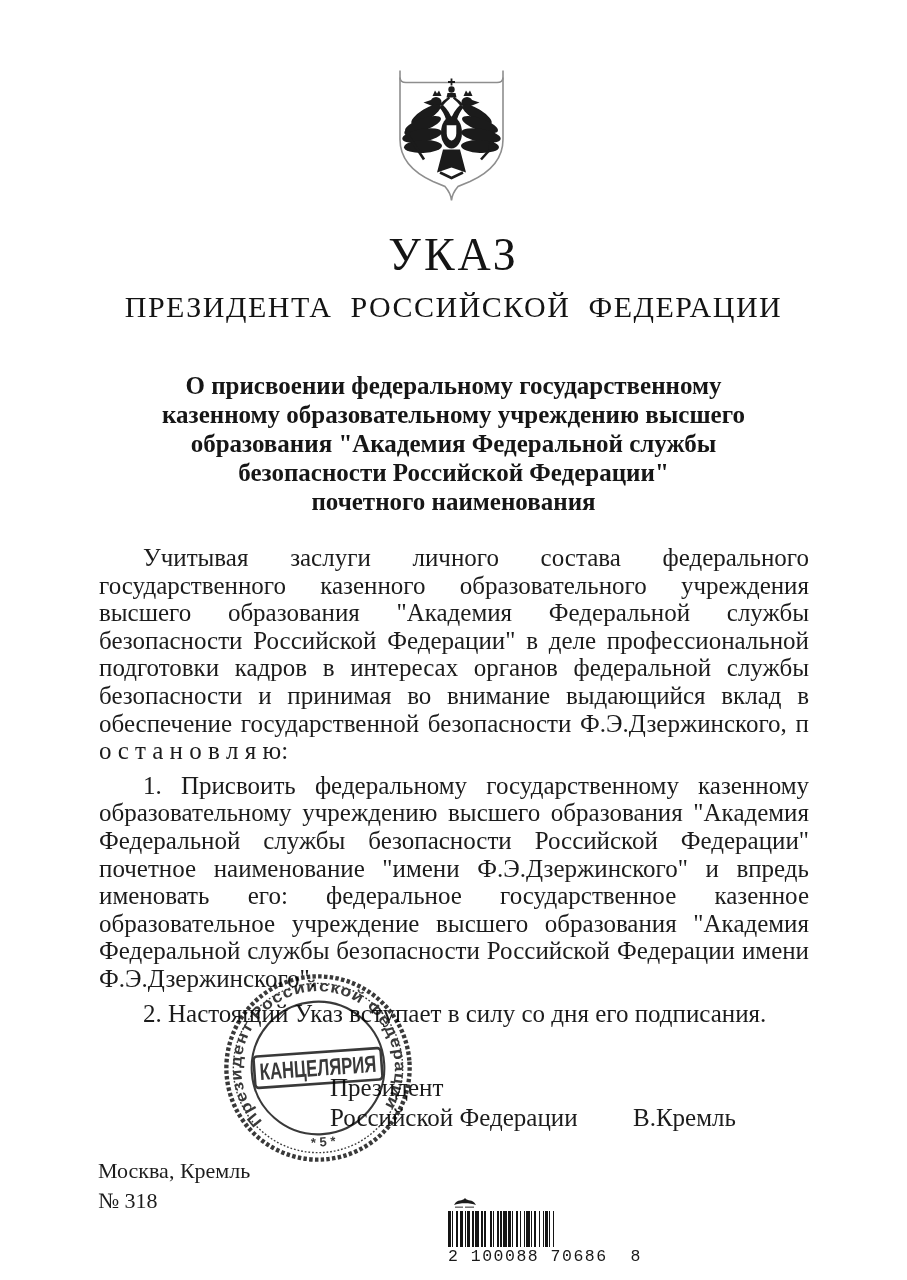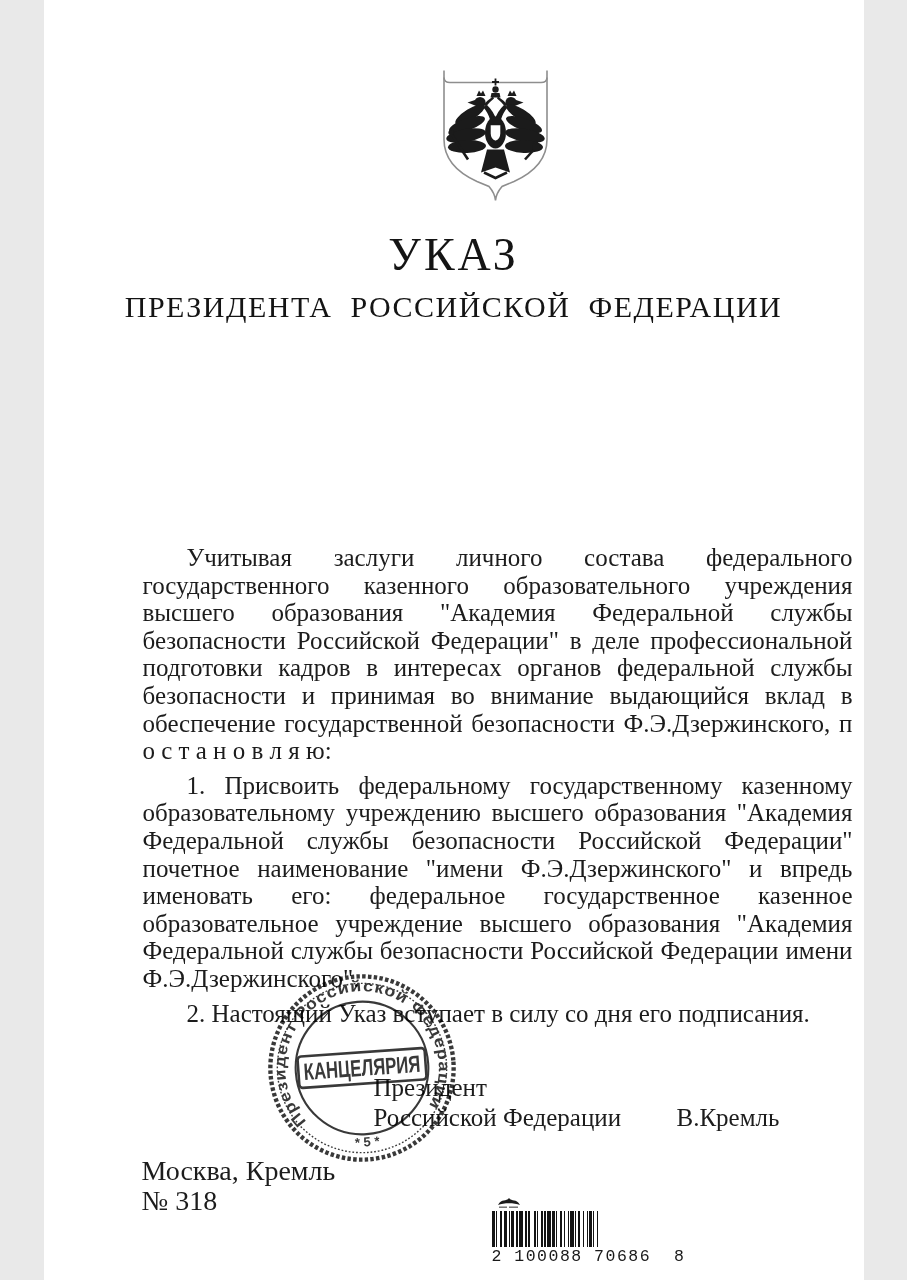--- a/index.html
+++ b/index.html
@@ -1,18 +1,18 @@
 <!DOCTYPE html>
 <html lang="ru"><head>
 <meta charset="utf-8">
 <style>
   html,body{margin:0;padding:0;background:#e9e9e9;}
   .page{
     position:relative;
-    width:820px;height:1280px;
+    width:907px;height:1280px;
     background:#ffffff;
     font-family:"Liberation Serif", serif;
     color:#1c1c1c;
     overflow:hidden;
     margin:0 auto;
   }
   .coa{position:absolute;left:393px;top:69px;width:117px;height:139px;}
   .ukaz{
     position:absolute;left:0;right:0;top:228px;
     text-align:center;font-size:46px;letter-spacing:3px;color:#141414;
@@ -31,21 +31,21 @@
   }
   .body p{margin:3px;text-indent:44px;}
   .body p + p{margin-top:7px;}
   .sig-role1{position:absolute;left:330px;top:1074px;width:256px;text-align:left;font-size:25px;}
   .sig-role2{position:absolute;left:330px;top:1104px;font-size:25px;}
   .sig-name{position:absolute;left:633px;top:1104px;font-size:25px;}
   .stamp{
     position:absolute;left:222px;top:972px;width:192px;height:192px;
     transform:rotate(-4deg);opacity:.93;mix-blend-mode:multiply;
   }
-  .issued{position:absolute;left:98px;top:1156px;font-size:28px;line-height:29.5px;}
+  .issued{position:absolute;left:98px;top:1156px;font-size:22px;line-height:29.5px;}
   .barcode{position:absolute;left:448px;top:1196px;width:130px;}
   .barcode .mark{display:block;margin-left:4px;}
   .barcode .bars{display:block;margin-top:1px;}
   .barcode .num{
     font-size:16.5px;letter-spacing:1.5px;white-space:pre;margin-top:0;
     font-family:Liberation Mono, monospace;color:#191919;
   }
 </style>
 </head>
 <body>
@@ -86,20 +86,27 @@
       <path d="M88,90 L97,80" stroke="#1b1b1b" stroke-width="2.6" fill="none"></path>
       <circle cx="99" cy="77" r="4"></circle>
       <path d="M99,71 v4 M97,73 h4" stroke="#1b1b1b" stroke-width="1.4" fill="none"></path>
       <path d="M53,55 h11 v9 q0,6 -5.5,8 q-5.5,-2 -5.5,-8 z" fill="#ffffff" stroke="#1b1b1b" stroke-width="1.4"></path>
     </g>
   </svg>
 
   <div class="ukaz">УКАЗ</div>
   <div class="issuer">ПРЕЗИДЕНТА РОССИЙСКОЙ ФЕДЕРАЦИИ</div>
 
+  <div class="title">
+    <div>О присвоении федеральному государственному</div>
+    <div>казенному образовательному учреждению высшего</div>
+    <div>образования "Академия Федеральной службы</div>
+    <div>безопасности Российской Федерации"</div>
+    <div>почетного наименования</div>
+  </div>
 
   <div class="body">
     <p>Учитывая заслуги личного состава федерального государственного казенного образовательного учреждения высшего образования "Академия Федеральной службы безопасности Российской Федерации" в деле профессиональной подготовки кадров в интересах органов федеральной службы безопасности и принимая во внимание выдающийся вклад в обеспечение государственной безопасности Ф.Э.Дзержинского, п о с т а н о в л я ю:</p>
     <p>1. Присвоить федеральному государственному казенному образовательному учреждению высшего образования "Академия Федеральной службы безопасности Российской Федерации" почетное наименование "имени Ф.Э.Дзержинского" и впредь именовать его: федеральное государственное казенное образовательное учреждение высшего образования "Академия Федеральной службы безопасности Российской Федерации имени Ф.Э.Дзержинского".</p>
     <p>2. Настоящий Указ вступает в силу со дня его подписания.</p>
   </div>
 
   <div class="sig-role1">Президент</div>
   <div class="sig-role2">Российской Федерации</div>
   <div class="sig-name">В.Кремль</div>

